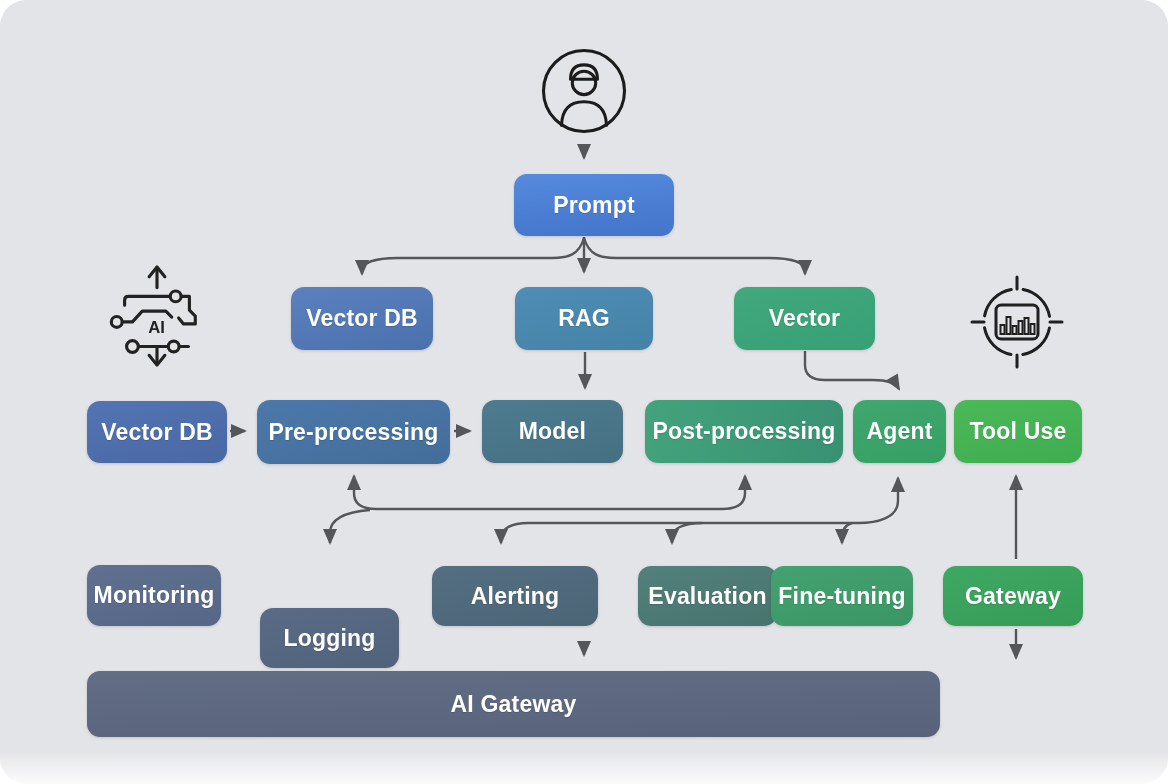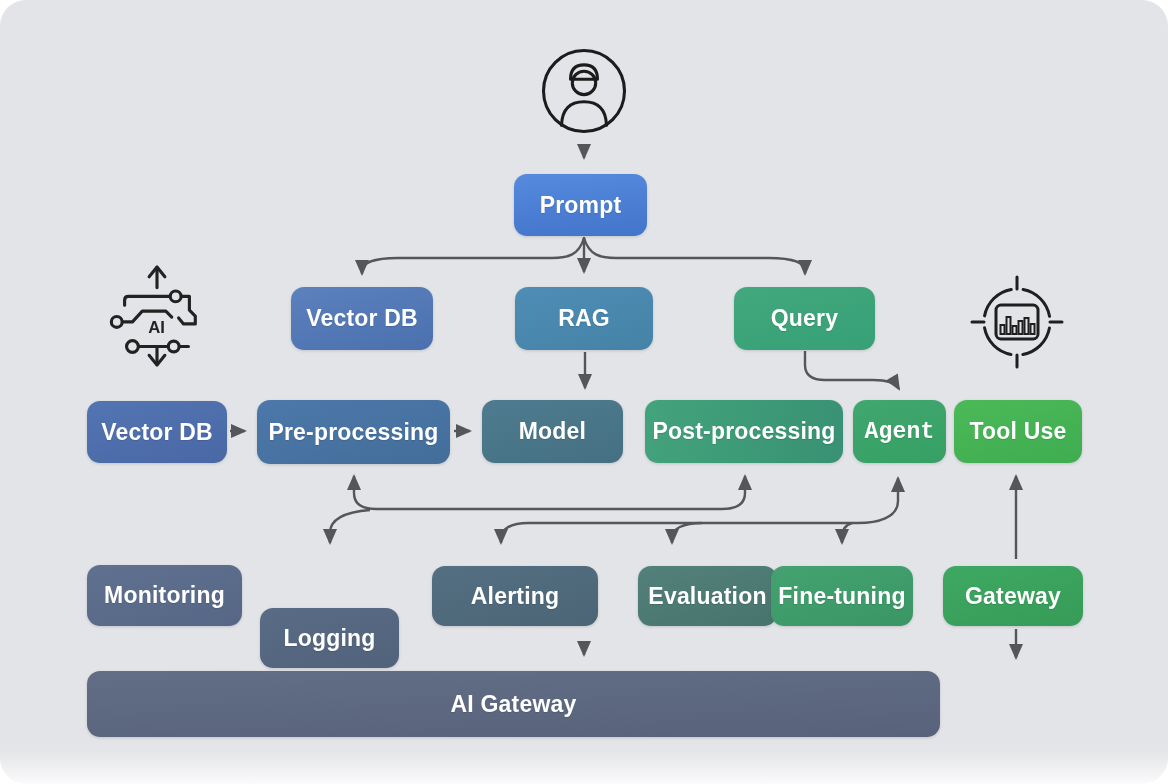--- a/index.html
+++ b/index.html
@@ -13,21 +13,21 @@
   .node .lbl{color:#ffffff;font-weight:700;font-size:23px;letter-spacing:.2px;
              text-shadow:0 1px 1px rgba(0,0,0,.12);white-space:nowrap;}
   .n-prompt{background:linear-gradient(175deg,#558add,#4375cb);}
   .n-vdb2{background:linear-gradient(165deg,#5c81bd,#4a70ae);}
   .n-rag{background:linear-gradient(165deg,#4f8db6,#4582a6);align-items:center;}
   .n-query{background:linear-gradient(165deg,#42a87d,#37a076);}
   .n-vdb3{background:linear-gradient(165deg,#5374b3,#4968a4);}
   .n-pre{background:linear-gradient(165deg,#4c78aa,#436e9a);border-radius:13px;}
   .n-model{background:linear-gradient(165deg,#4e7b8f,#457082);}
   .n-post{background:linear-gradient(100deg,#43a37c,#389173);}
-  .n-agent{background:linear-gradient(165deg,#40a76e,#36a064);font-family:Liberation Mono, monospace;}
+  .n-agent{background:linear-gradient(165deg,#40a76e,#36a064);}
   .n-tool{background:linear-gradient(165deg,#4cb958,#3ead50);}
   .n-mon{background:linear-gradient(165deg,#60708f,#566686);}
   .n-log{background:linear-gradient(165deg,#5a6c85,#51627b);margin-top:42px;}
   .n-alert{background:linear-gradient(165deg,#546f81,#4b6577);}
   .n-eval{background:linear-gradient(165deg,#53807a,#48746e);margin-left:36px;}
   .n-fine{background:linear-gradient(165deg,#44a170,#3a9665);}
   .n-sec{background:linear-gradient(165deg,#3ea862,#369c58);}
   .n-gw{background:linear-gradient(178deg,#626d86,#58637b);}
   .fade-bottom{position:absolute;left:0;right:0;bottom:0;height:34px;z-index:3;pointer-events:none;
                background:linear-gradient(rgba(255,255,255,0),rgba(255,255,255,.85));}
@@ -106,32 +106,32 @@
           <rect x="33.5" y="53" width="4" height="9"></rect>
           <rect x="39.5" y="45" width="4" height="17"></rect>
           <rect x="45.5" y="54" width="4" height="8"></rect>
           <rect x="51.5" y="49" width="4" height="13"></rect>
           <rect x="57.5" y="46" width="4" height="16"></rect>
           <rect x="63.5" y="52" width="4" height="10"></rect>
         </g>
       </svg>
     </div>
 
-    <div class="node n-prompt" style="left:514px;top:174px;width:133px;height:62px">
+    <div class="node n-prompt" style="left:514px;top:174px;width:160px;height:62px">
       <span class="lbl">Prompt</span>
       </div>
 
     <div class="node n-vdb2" style="left:291px;top:287px;width:142px;height:63px">
       <span class="lbl">Vector DB</span>
       </div>
     <div class="node n-rag" style="left:515px;top:287px;width:138px;height:63px">
       <span class="lbl">RAG</span>
       </div>
     <div class="node n-query" style="left:734px;top:287px;width:141px;height:63px">
-      <span class="lbl">Query</span>
+      <span class="lbl">Vector</span>
       </div>
 
     <div class="node n-vdb3" style="left:87px;top:401px;width:140px;height:62px">
       <span class="lbl">Vector DB</span>
       </div>
     <div class="node n-pre" style="left:257px;top:400px;width:193px;height:64px">
       <span class="lbl">Pre-processing</span>
       </div>
     <div class="node n-model" style="left:482px;top:400px;width:141px;height:63px">
       <span class="lbl">Model</span>
@@ -139,21 +139,21 @@
     <div class="node n-post" style="left:645px;top:400px;width:198px;height:63px">
       <span class="lbl">Post-processing</span>
       </div>
     <div class="node n-agent" style="left:853px;top:400px;width:93px;height:63px">
       <span class="lbl">Agent</span>
       </div>
     <div class="node n-tool" style="left:954px;top:400px;width:128px;height:63px">
       <span class="lbl">Tool Use</span>
       </div>
 
-    <div class="node n-mon" style="left:87px;top:565px;width:155px;height:61px">
+    <div class="node n-mon" style="left:87px;top:565px;width:134px;height:61px">
       <span class="lbl">Monitoring</span>
       </div>
     <div class="node n-log" style="left:260px;top:566px;width:139px;height:60px">
       <span class="lbl">Logging</span>
       </div>
     <div class="node n-alert" style="left:432px;top:566px;width:166px;height:60px">
       <span class="lbl">Alerting</span>
       </div>
     <div class="node n-eval" style="left:602px;top:566px;width:139px;height:60px">
       <span class="lbl">Evaluation</span>

